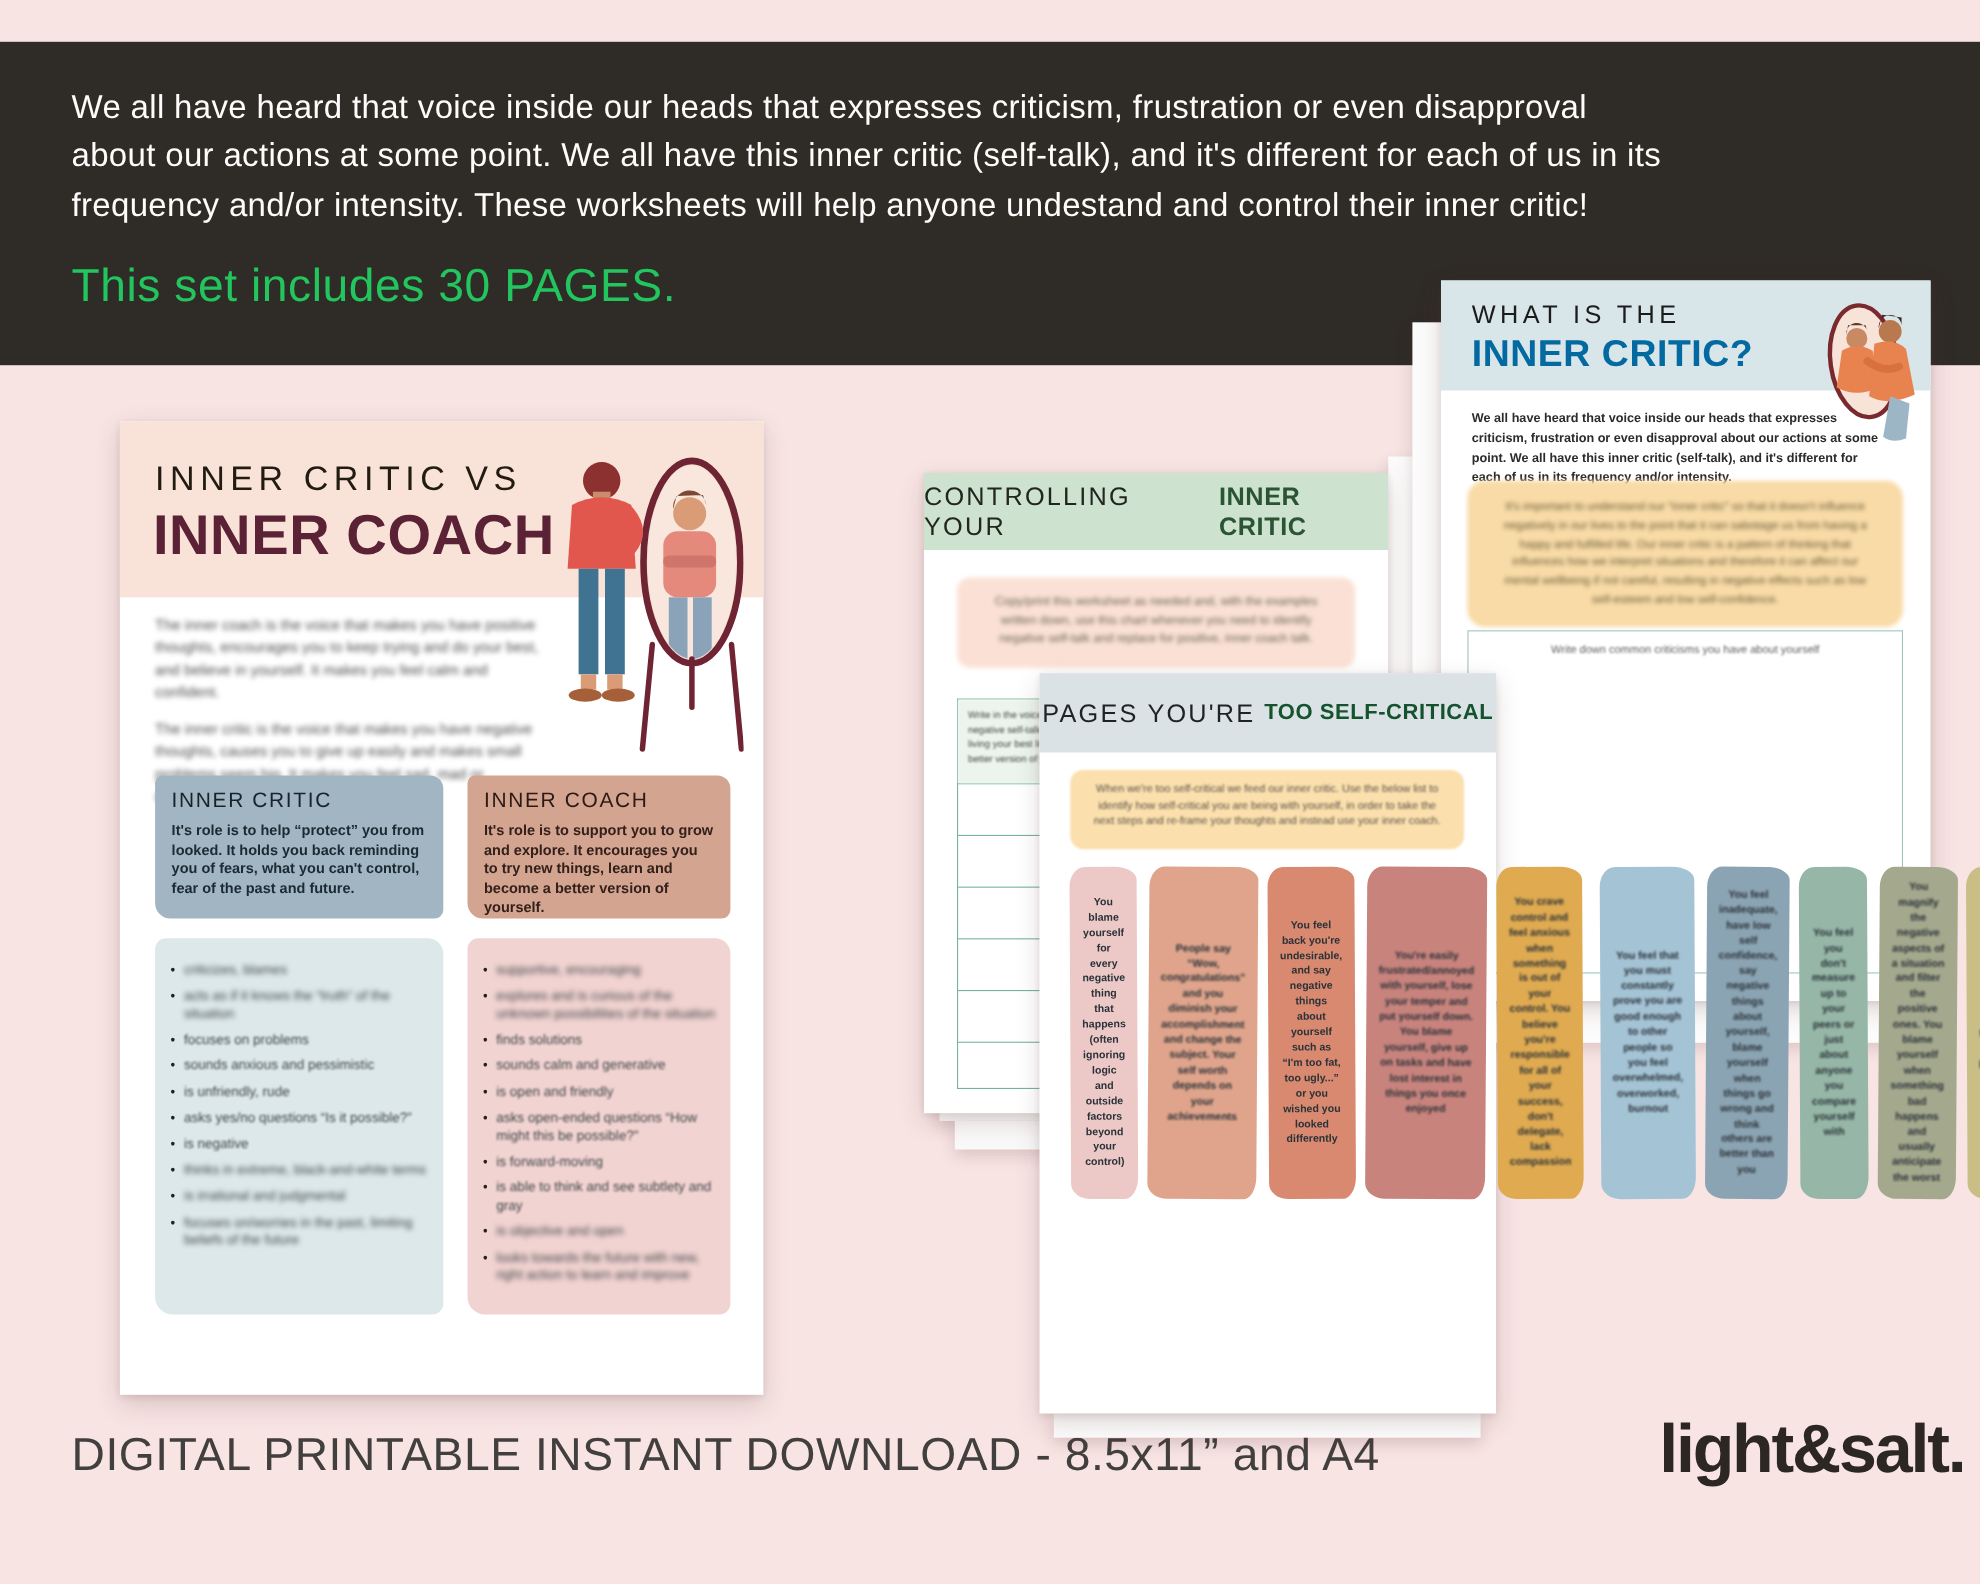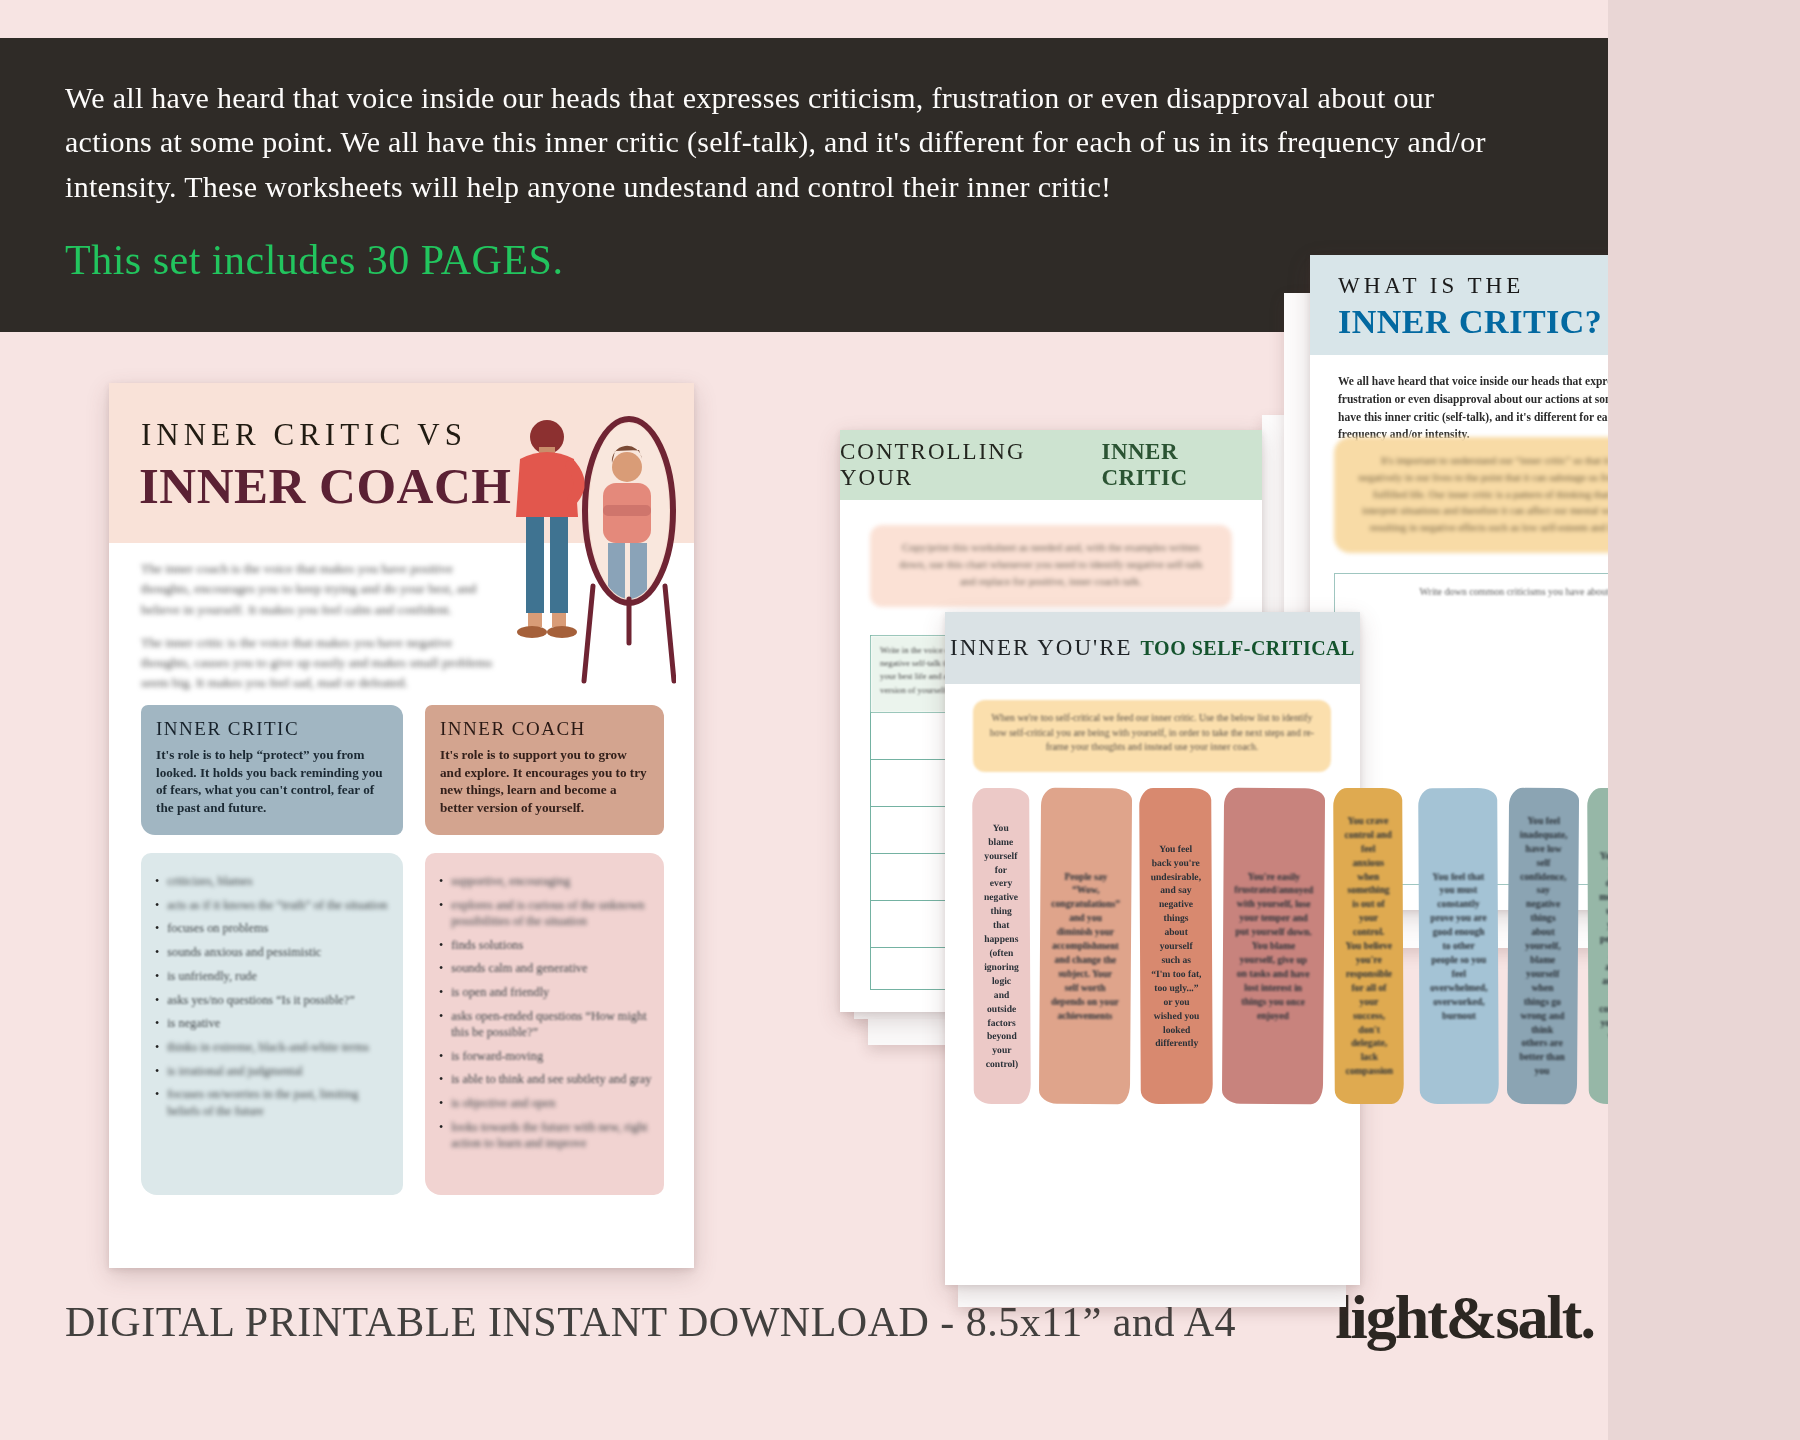--- a/index.html
+++ b/index.html
@@ -1,17 +1,17 @@
 <!DOCTYPE html>
 <html><head>
 <meta charset="utf-8">
 <style>
   html,body{margin:0;padding:0;background:#e9d6d5;}
-  .canvas{position:relative;width:1608px;height:1440px;background:#f7e4e3;overflow:hidden;
-          font-family:Liberation Serif, serif;}
+  .canvas{position:relative;width:1800px;height:1440px;background:#f7e4e3;overflow:hidden;
+          font-family:Liberation Sans, sans-serif;}
 
   
   .banner{position:absolute;left:0;top:38px;width:1800px;height:294px;background:#2f2b27;z-index:0;}
   .banner-text{position:absolute;left:65px;top:38px;width:1450px;color:#fdfcfb;
                font-size:30px;line-height:1.48;font-weight:400;letter-spacing:.3px;}
   .banner-includes{position:absolute;left:65px;top:198px;color:#22c55e;font-size:42px;
                    font-weight:400;letter-spacing:.5px;}
 
   
   .page{position:absolute;background:#ffffff;box-shadow:0 8px 22px rgba(96,58,58,.20),0 2px 6px rgba(96,58,58,.13);}
@@ -332,21 +332,21 @@
 
     <div class="pc-body">We all have heard that voice inside our heads that expresses criticism, frustration or even disapproval about our actions at some point. We all have this inner critic (self-talk), and it's different for each of us in its frequency and/or intensity.</div>
     <div class="pc-note bl2">It's important to understand our “inner critic” so that it doesn't influence negatively in our lives to the point that it can sabotage us from having a happy and fulfilled life. Our inner critic is a pattern of thinking that influences how we interpret situations and therefore it can affect our mental wellbeing if not careful, resulting in negative effects such as low self-esteem and low self-confidence.</div>
     <div class="pc-prompt">
       <span class="pc-prompt-line bl1">Write down common criticisms you have about yourself</span>
     </div>
   </div>
 
   <div class="page pageD">
     <div class="pd-header">
-      <span class="pd-t1">INNER YOU'RE</span>
+      <span class="pd-t1">PAGES YOU'RE</span>
       <span class="pd-t2">TOO SELF-CRITICAL</span>
     </div>
     <div class="pd-note bl1">When we're too self-critical we feed our inner critic. Use the below list to identify how self-critical you are being with yourself, in order to take the next steps and re-frame your thoughts and instead use your inner coach.</div>
     <div class="signs-grid">
       <div class="signs-col">
 
       <div class="sign-box b0" style="background: rgb(236, 201, 199);">
           <span class="sign-text">You blame yourself for every negative thing that happens (often ignoring logic and outside factors beyond your control)</span>
         </div>
           <div class="sign-box b1" style="background: rgb(223, 164, 139);">

